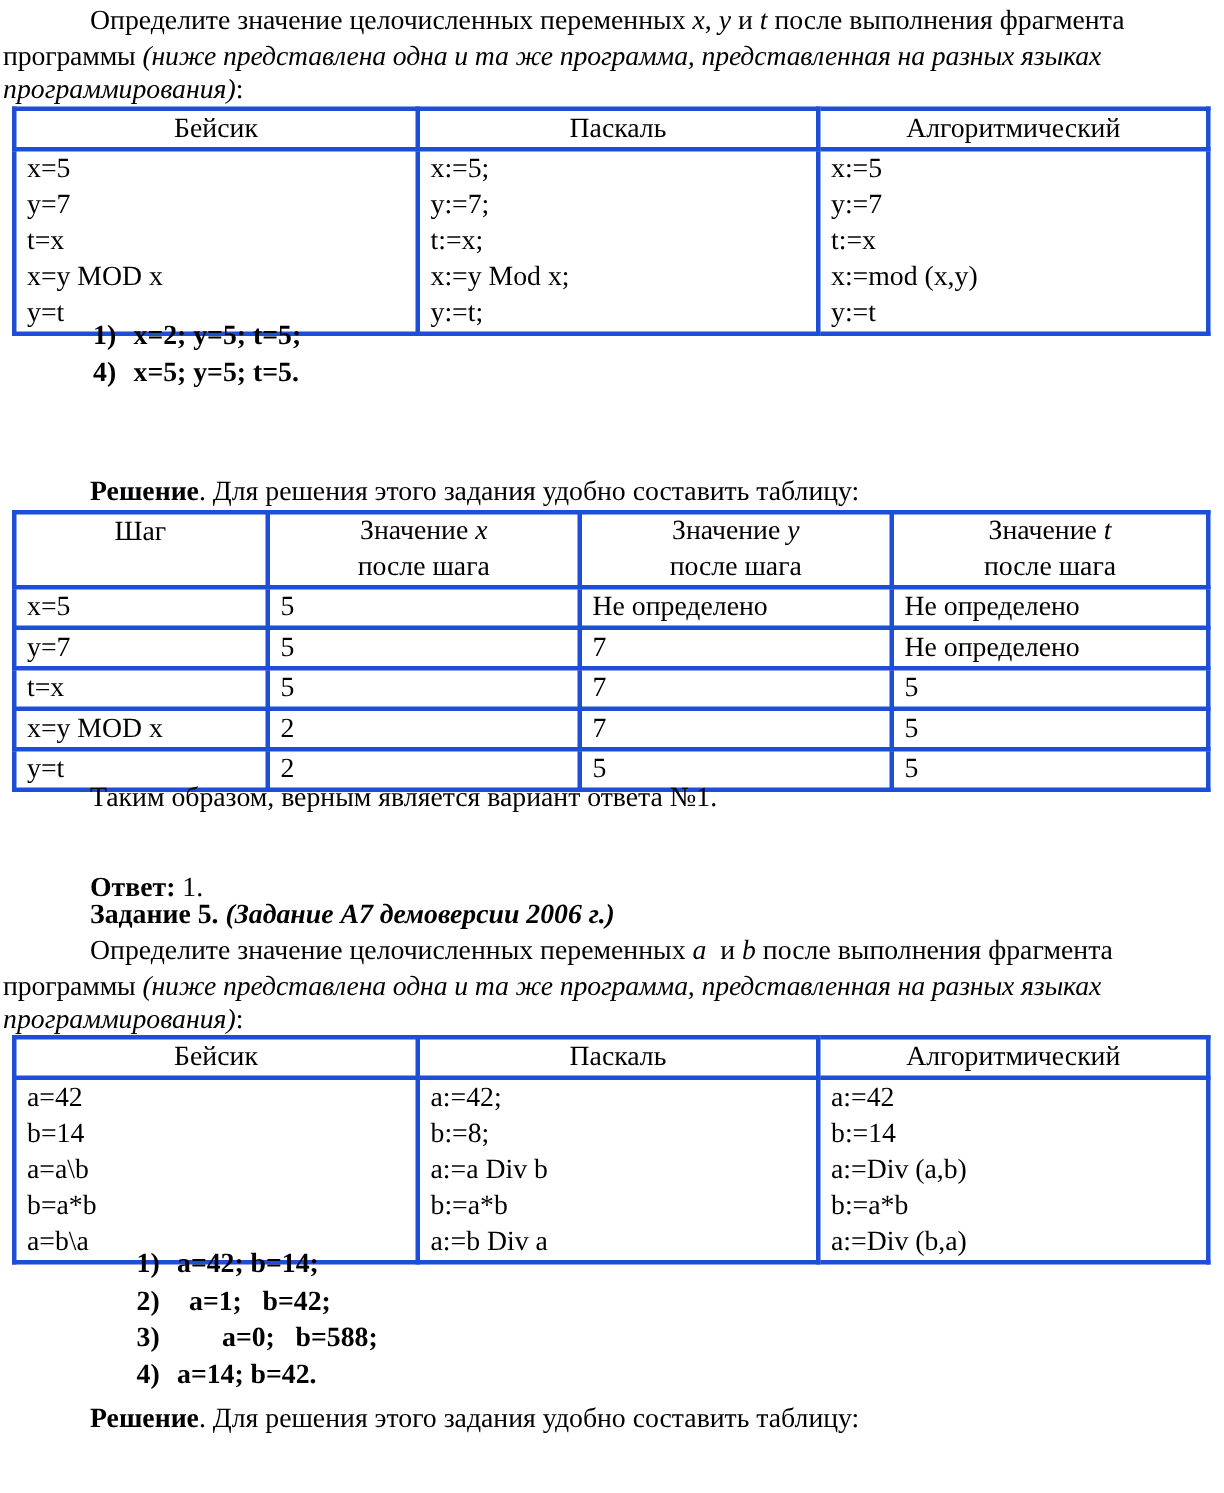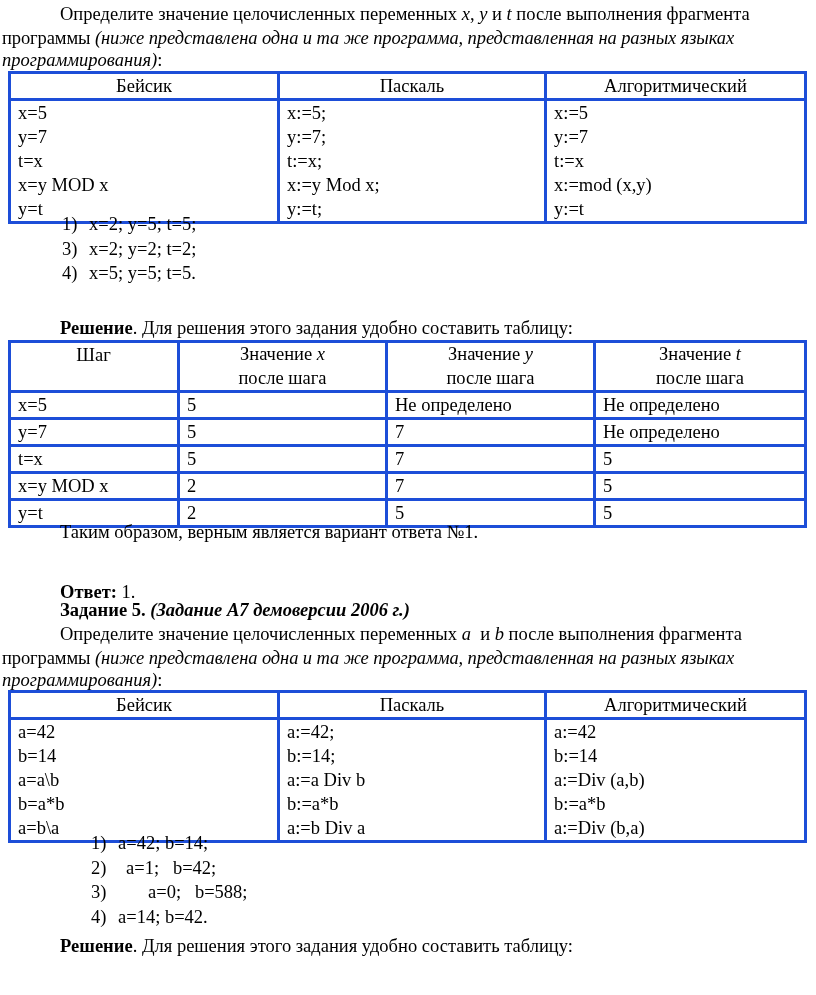--- a/index.html
+++ b/index.html
@@ -11,21 +11,21 @@
   i, .it { font-style: italic; }
   b, .bd { font-weight: bold; }
   table.t { position: absolute; border-collapse: collapse; table-layout: fixed; }
   table.t td, table.t th {
     border: 3px solid #1d4ed8; padding: 0 7px; font-weight: normal;
     vertical-align: top; line-height: 24px; font-size: 18.5px;
   }
   table.t th { text-align: center; }
   .code-line { display: block; line-height: 24px; }
   .opts { position: absolute; }
-  .opt { line-height: 24.5px; white-space: nowrap; }
+  .opt { line-height: 24.5px; white-space: nowrap; font-weight: bold; }
   .opt .num { display: inline-block; width: 27px; }
 </style>
 </head>
 <body>
 
 <div class="abs" style="left:60px; top:2px; line-height:24px;">
   <span>Определите значение целочисленных переменных </span><i>x</i><span>, </span><i>y</i><span> и </span><i>t</i><span> после выполнения фрагмента</span>
 </div>
 <div class="abs" style="left:2px; top:26px; line-height:24px; letter-spacing:-0.1px;">
   <span>программы </span><i>(ниже представлена одна и та же программа, представленная на разных языках</i>
@@ -67,21 +67,20 @@
       <span class="code-line">t:=x</span>
       <span class="code-line">x:=mod (x,y)</span>
       <span class="code-line">y:=t</span>
     </td>
   </tr>
 </tbody>
   </table>
 
 <div class="opts" style="left:62px; top:212px;">
   <div class="opt"><span class="num">1)</span><span>x=2; y=5; t=5;</span></div>
-  <div class="opt"><span class="num">3)</span><span>x=2; y=2; t=2;</span></div>
   <div class="opt"><span class="num">4)</span><span>x=5; y=5; t=5.</span></div>
 </div>
 
 <div class="abs" style="left:60px; top:316px; line-height:24px;">
   <b>Решение</b><span>. Для решения этого задания удобно составить таблицу:</span>
 </div>
 
 <table class="t" style="left:8px; top:340px; width:796px;">
   <colgroup>
       <col style="width:169px">
@@ -163,21 +162,21 @@
   <tr>
     <td>
       <span class="code-line">a=42</span>
       <span class="code-line">b=14</span>
       <span class="code-line">a=a\b</span>
       <span class="code-line">b=a*b</span>
       <span class="code-line">a=b\a</span>
     </td>
     <td>
       <span class="code-line">a:=42;</span>
-      <span class="code-line">b:=14;</span>
+      <span class="code-line">b:=8;</span>
       <span class="code-line">a:=a Div b</span>
       <span class="code-line">b:=a*b</span>
       <span class="code-line">a:=b Div a</span>
     </td>
     <td>
       <span class="code-line">a:=42</span>
       <span class="code-line">b:=14</span>
       <span class="code-line">a:=Div (a,b)</span>
       <span class="code-line">b:=a*b</span>
       <span class="code-line">a:=Div (b,a)</span>

